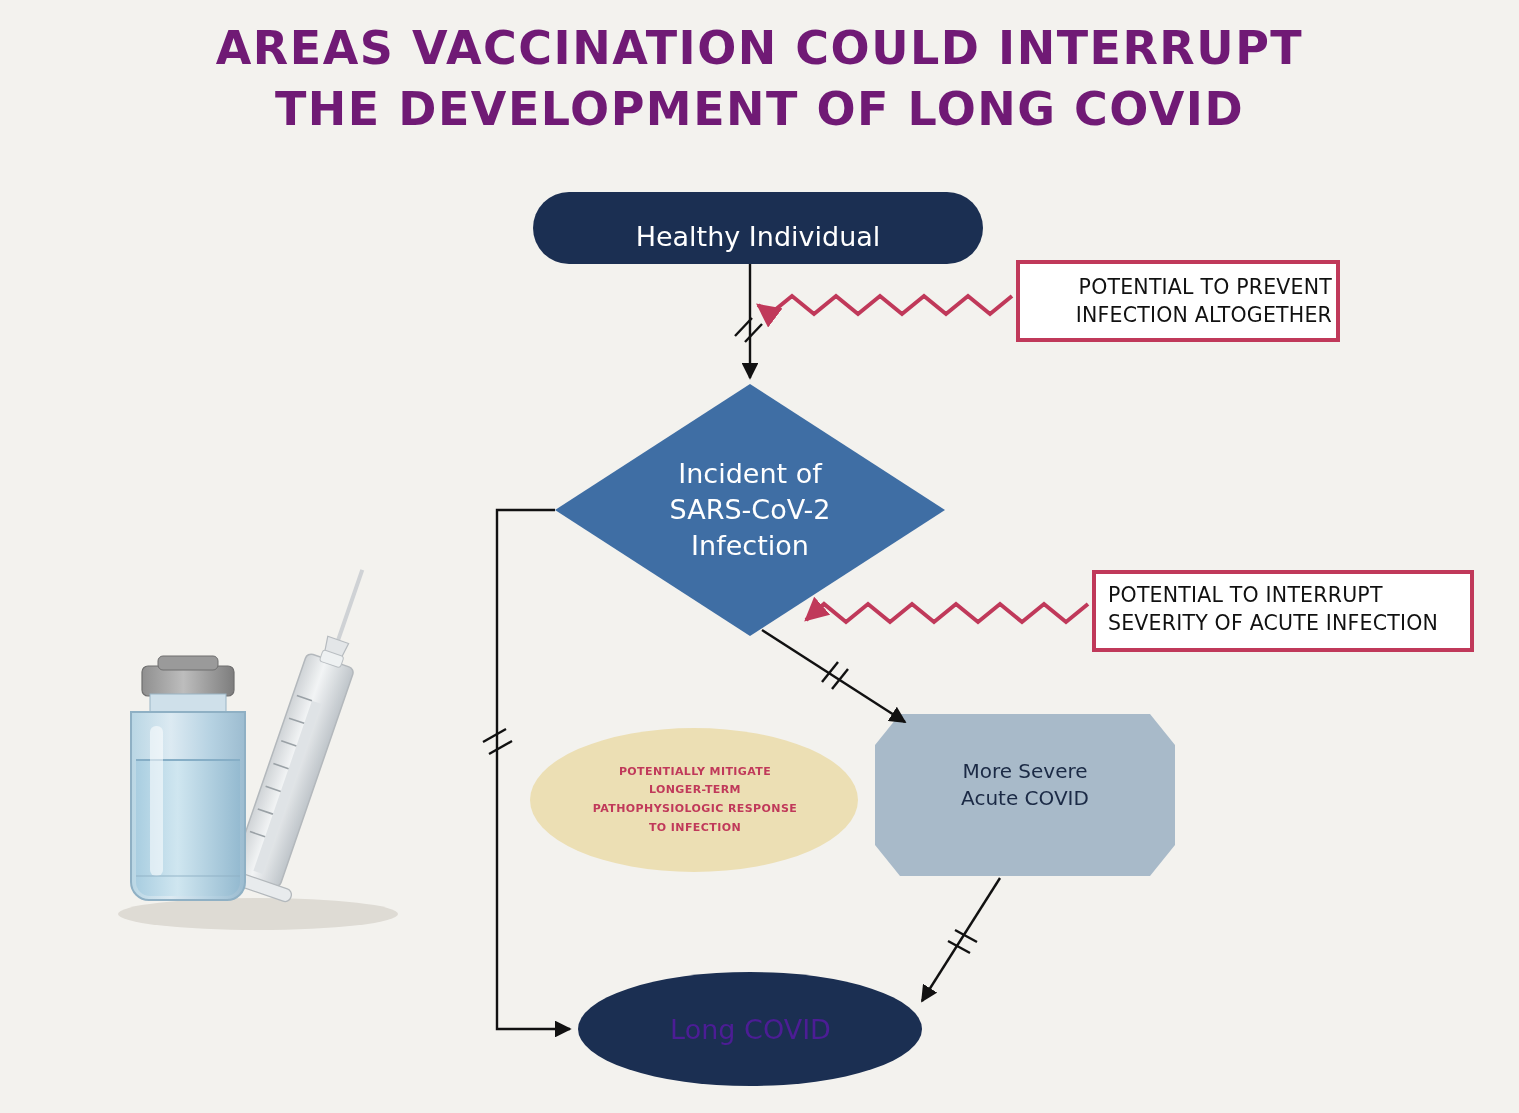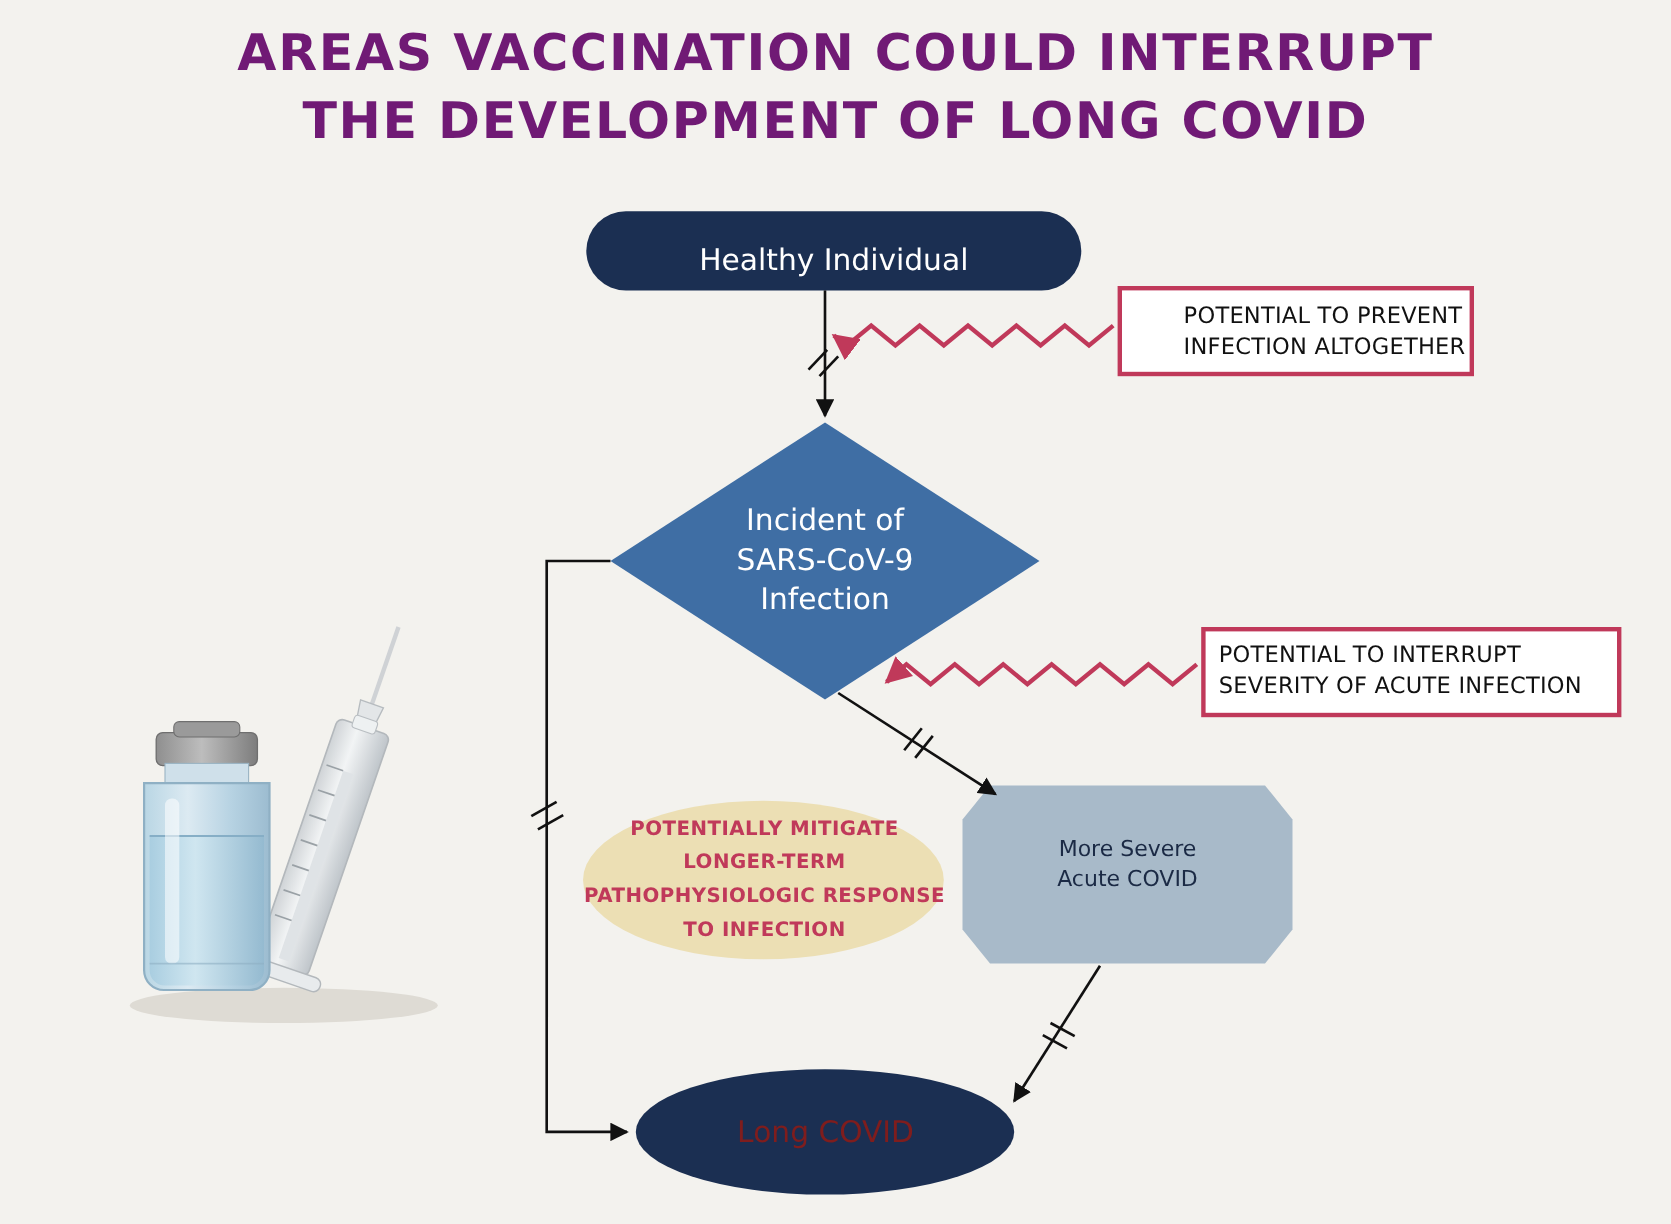--- a/index.html
+++ b/index.html
@@ -65,42 +65,42 @@
   }
   .node-severe {
     left: 880px; top: 740px; width: 290px; height: 90px;
     color: #1b2a45;
     font-size: 20px;
     line-height: 1.34;
     white-space: pre-line;
   }
   .node-long {
     left: 578px; top: 985px; width: 345px; height: 88px;
-    color: #7f1d1d;
+    color: #4c1d95;
     font-size: 27px;
   }
   .node-mitigate {
     left: 525px; top: 735px; width: 340px; height: 130px;
     color: #c0395a;
-    font-size: 18px;
+    font-size: 11px;
     font-weight: bold;
     line-height: 1.7;
     letter-spacing: 0.4px;
     white-space: pre-line;
   }
   .callout-text {
     position: absolute;
     color: #111111;
     font-size: 20.5px;
     line-height: 1.35;
     letter-spacing: 0.2px;
     white-space: pre-line;
     pointer-events: none;
   }
-  .callout-1 { left: 1076px; top: 274px; width: 300px; }
+  .callout-1 { left: 1032px; top: 274px; width: 300px; text-align: right; }
   .callout-2 { left: 1108px; top: 582px; width: 360px; }
 </style>
 </head>
 <body>
 
 <div id="stage">
 
   <div class="title">AREAS VACCINATION COULD INTERRUPT
 THE DEVELOPMENT OF LONG COVID</div>
 
@@ -226,21 +226,21 @@
     </g>
 
     <g>
       <rect x="1094" y="572" width="378" height="78" fill="#ffffff" stroke="#c0395a" stroke-width="4"></rect>
       <path d="M1088 604 l-22 18 l-22 -18 l-22 18 l-22 -18 l-22 18 l-22 -18 l-22 18 l-22 -18 l-22 18 l-22 -18 l-22 18 l-22 -18 l-18 16" stroke="#c0395a" stroke-width="4" fill="none" marker-end="url(#arrowRed)"></path>
     </g>
   </svg>
 
   <div class="node-text node-healthy">Healthy Individual</div>
   <div class="node-text node-incident">Incident of
-SARS-CoV-9
+SARS-CoV-2
 Infection</div>
   <div class="node-text node-severe">More Severe
 Acute COVID</div>
   <div class="node-text node-long">Long COVID</div>
   <div class="node-text node-mitigate">POTENTIALLY MITIGATE
 LONGER-TERM
 PATHOPHYSIOLOGIC RESPONSE
 TO INFECTION</div>
 
   <div class="callout-text callout-1">POTENTIAL TO PREVENT

